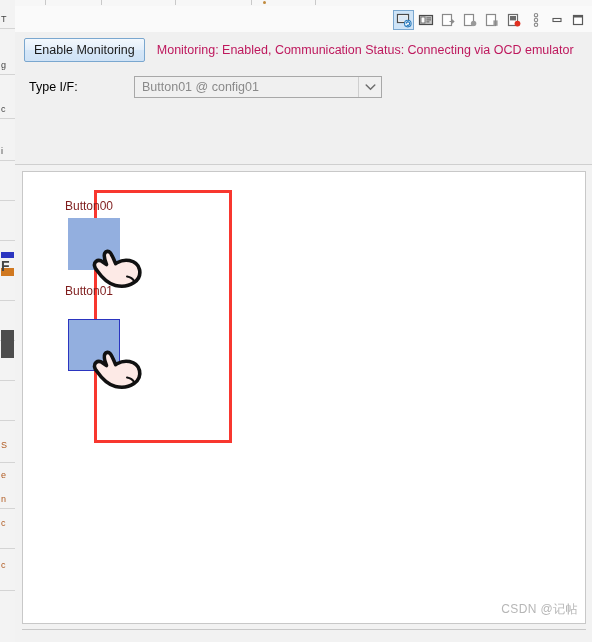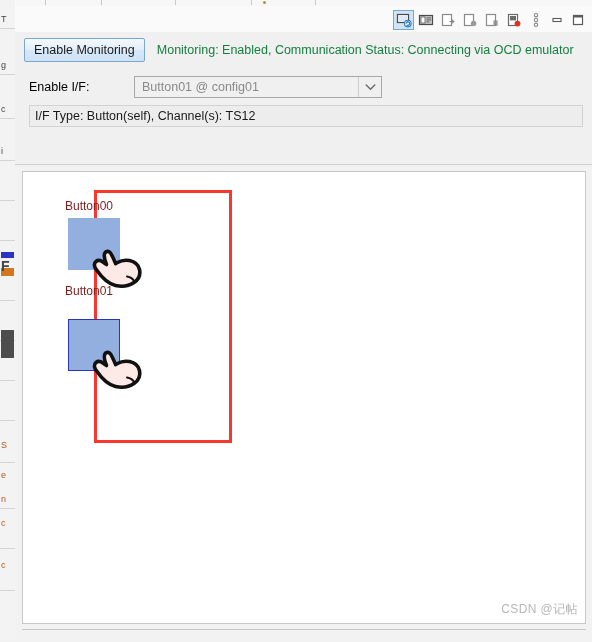--- a/index.html
+++ b/index.html
@@ -161,21 +161,21 @@
     font-size: 12.5px;
     color: #1a1a1a;
     display: flex; align-items: center;
     white-space: nowrap;
     cursor: pointer;
     box-sizing: border-box;
   }
   .status-text {
     margin-left: 12px;
     font-size: 12.5px;
-    color: #15803d;
+    color: #be185d;
     white-space: nowrap;
   }
 
   .row-touch {
     position: absolute;
     left: 14px; top: 44px;
     display: flex; align-items: center;
   }
   .label-touch {
     width: 105px;
@@ -404,34 +404,31 @@
     </div>
 
     <div class="header-panel">
 
       <div class="row-monitor">
         <div class="btn-enable">Enable Monitoring</div>
         <div class="status-text">Monitoring: Enabled, Communication Status: Connecting via OCD emulator</div>
       </div>
 
       <div class="row-touch">
-        <div class="label-touch">Enable I/F:</div>
+        <div class="label-touch">Type I/F:</div>
         <div class="combo" title="Select Touch I/F">
           <span class="combo-value">Button01 @ config01</span>
           <span class="combo-arrow">
             <svg width="11" height="8" viewBox="0 0 11 8">
               <path d="M1.2 2 L5.5 6.2 L9.8 2" fill="none" stroke="#6d6d6d" stroke-width="1.5" stroke-linecap="round"></path>
             </svg>
           </span>
         </div>
       </div>
 
-      <div class="row-iftype">
-        <span class="iftype-text">I/F Type: Button(self), Channel(s): TS12</span>
-      </div>
 
     </div>
 
     <div class="canvas-wrap">
 
       <div class="red-box"></div>
 
       <div class="touch-item">
         <div class="touch-label" style="left:42px; top:27px;">Button00</div>
         <div class="touch-pad" style="left:45px; top:46px;"></div>

